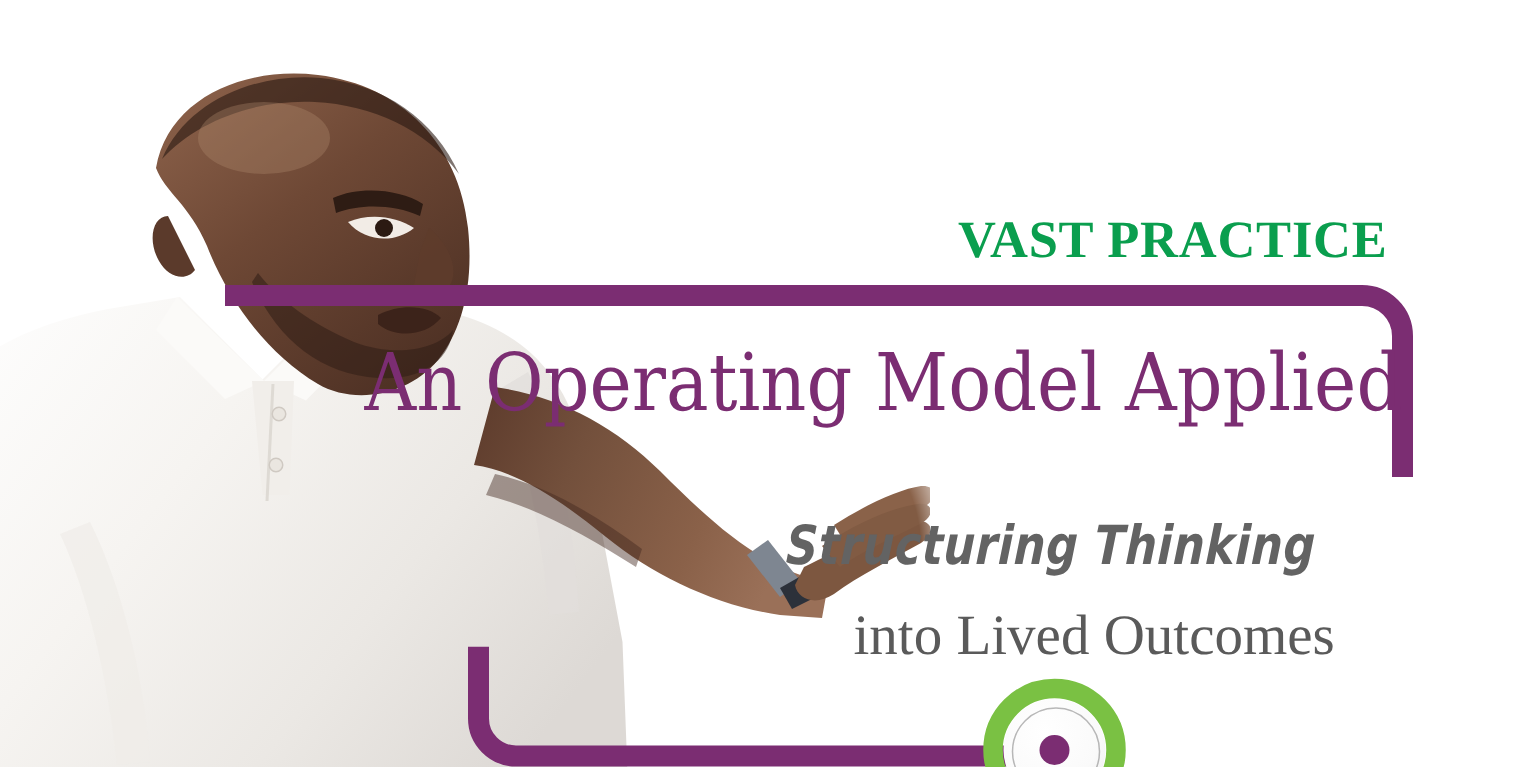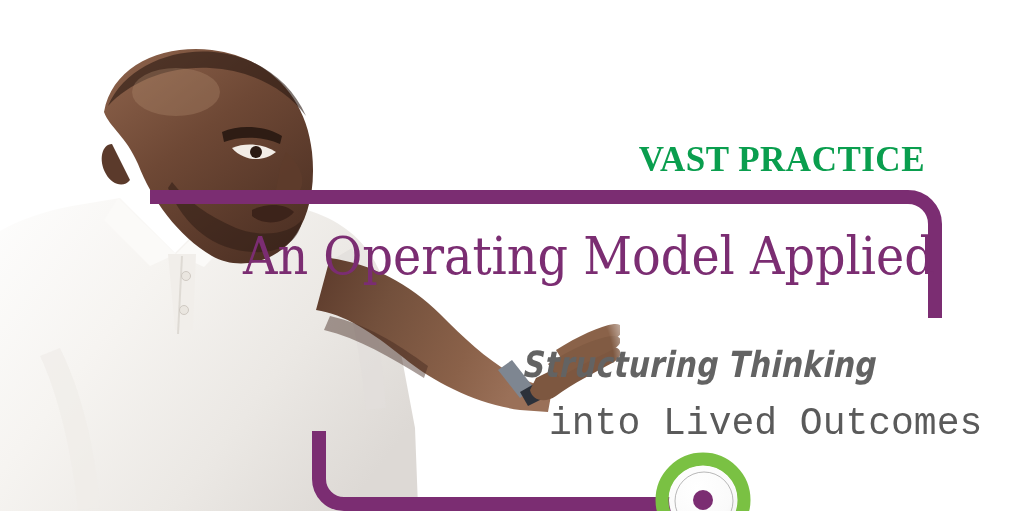--- a/index.html
+++ b/index.html
@@ -84,23 +84,23 @@
     font-size: 36px;
     letter-spacing: 0.5px;
     color: #636363;
     white-space: nowrap;
     transform: scaleX(0.82) skewX(-3deg);
     transform-origin: left top;
   }
 
   #subtitle-plain {
     position: absolute;
-    left: 549px;
+    left: 569px;
     top: 354px;
-    font-family: Liberation Mono, monospace;
+    font-family: Liberation Serif, serif;
     font-weight: 300;
     font-size: 38px;
     color: #5a5a5a;
     white-space: nowrap;
   }
 
   
   #badge {
     position: absolute;
     left: 655px;

